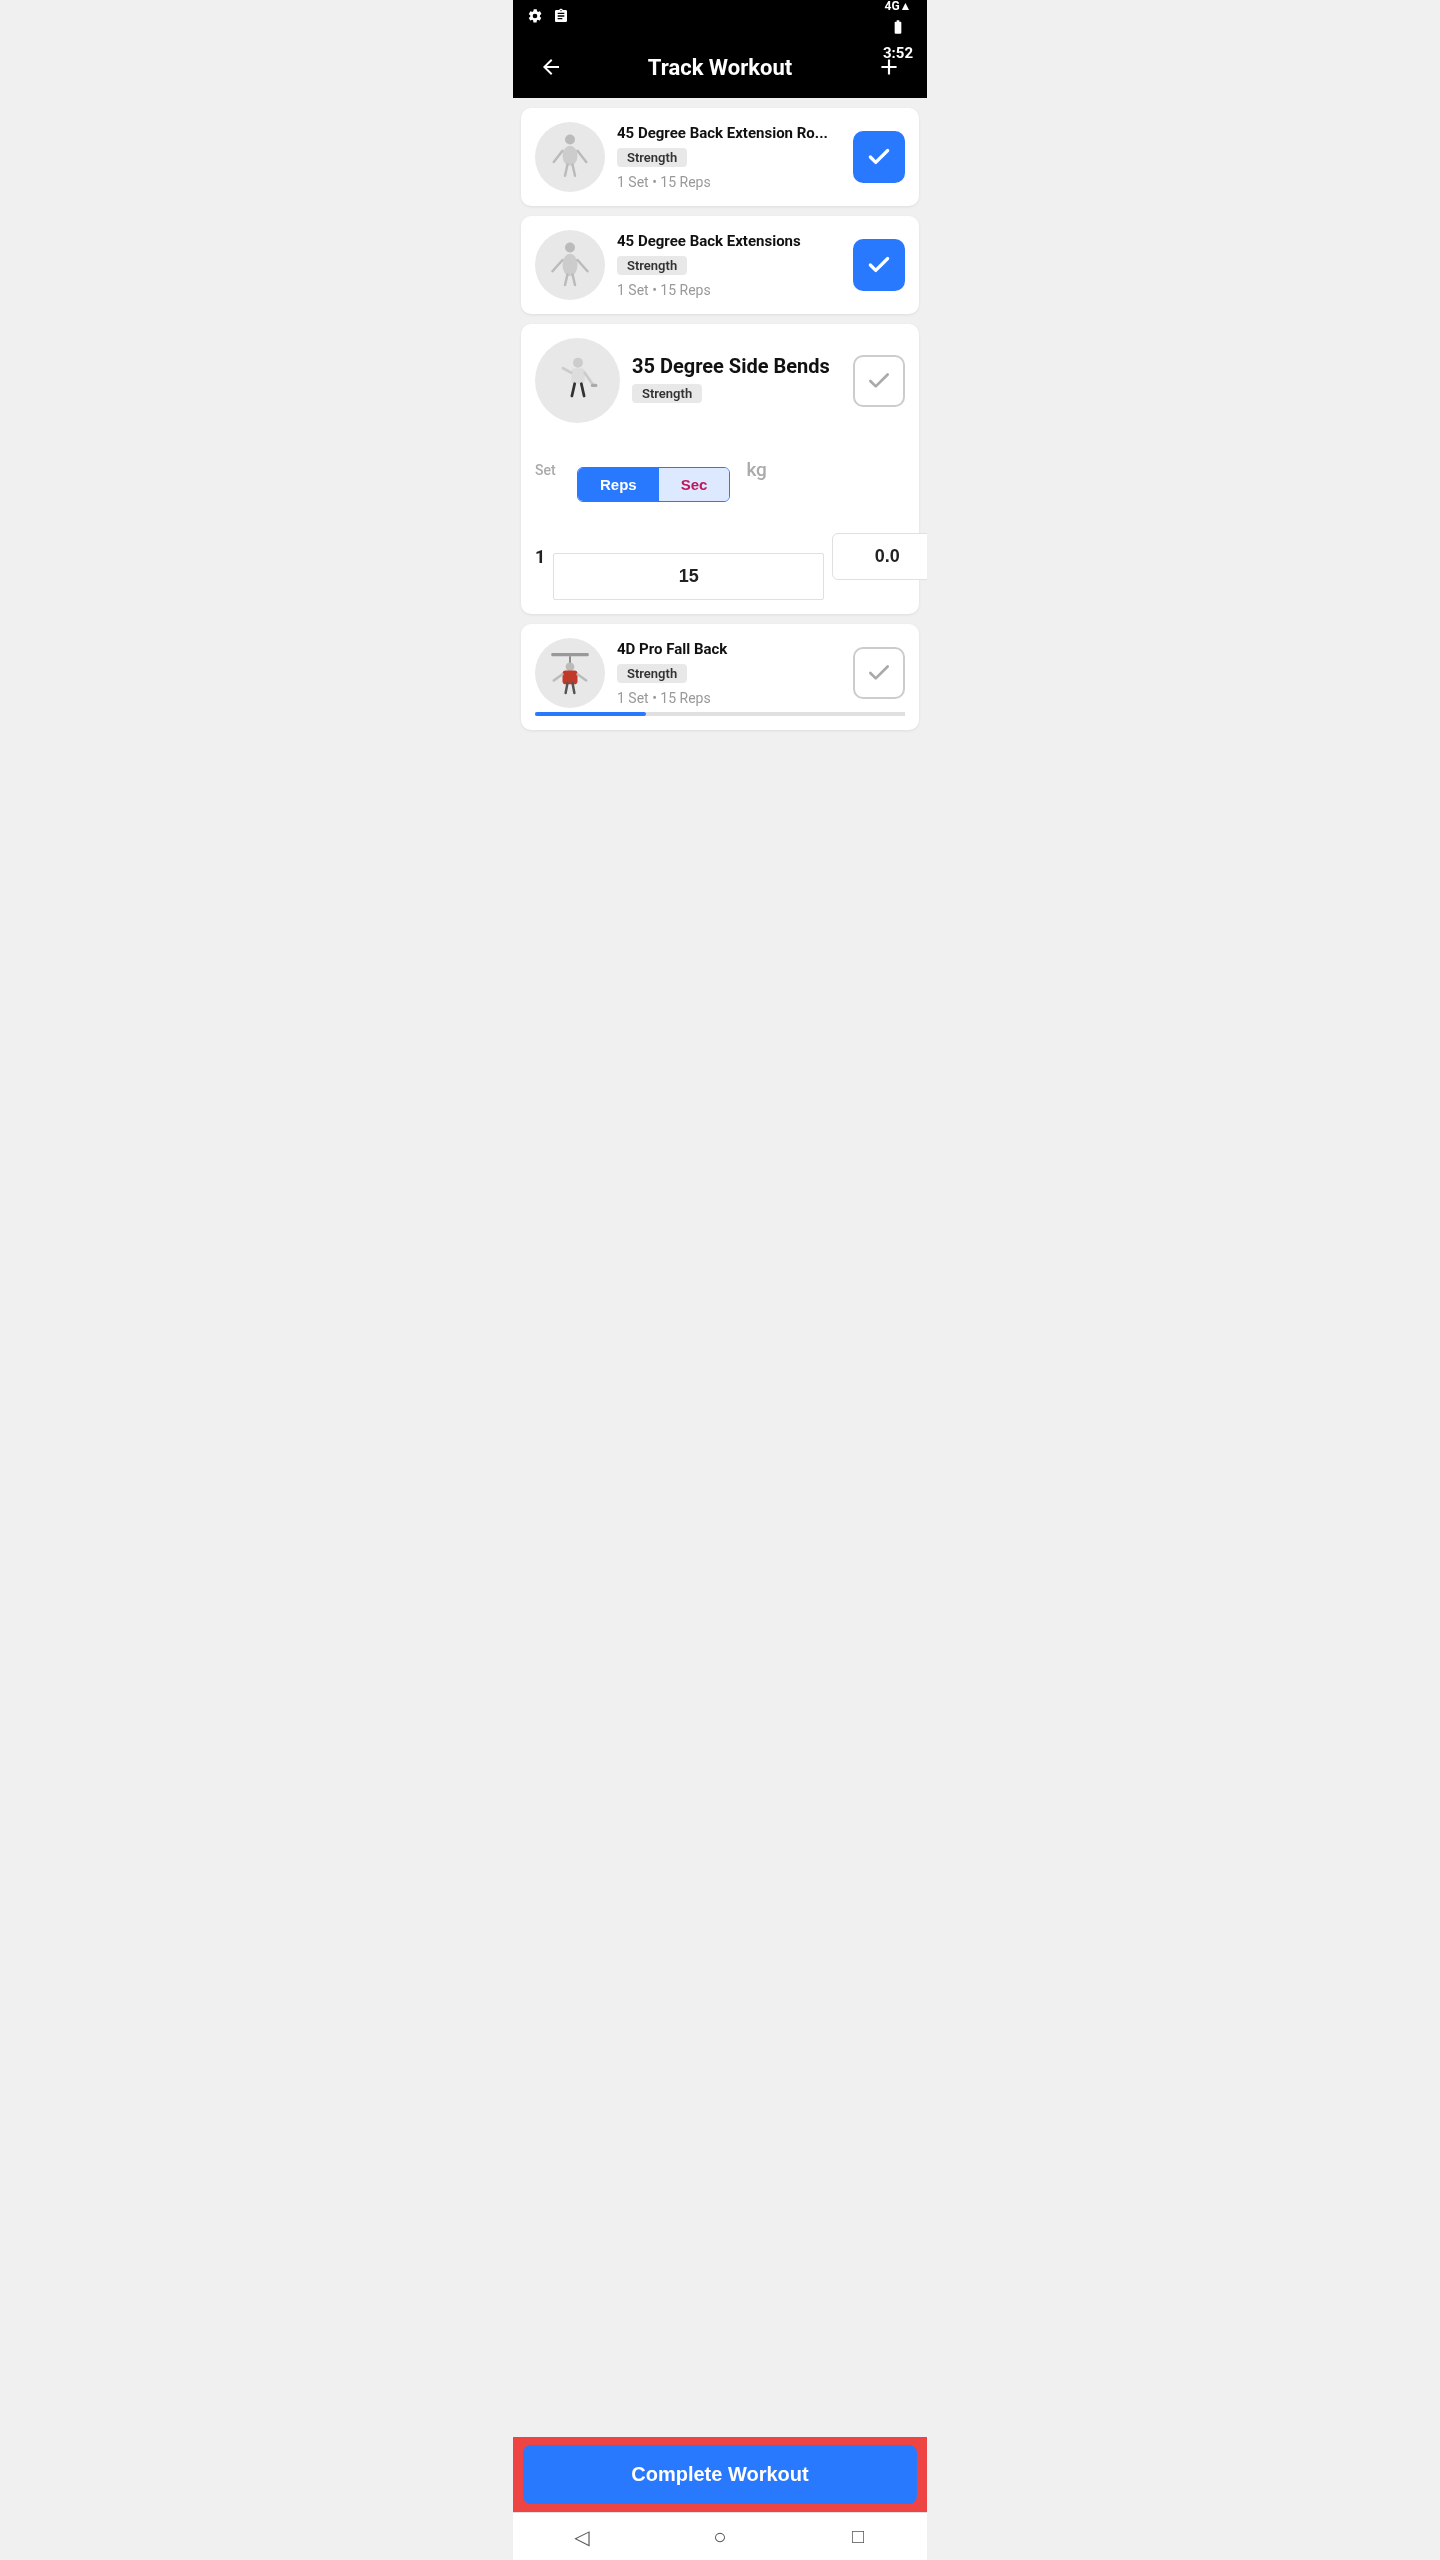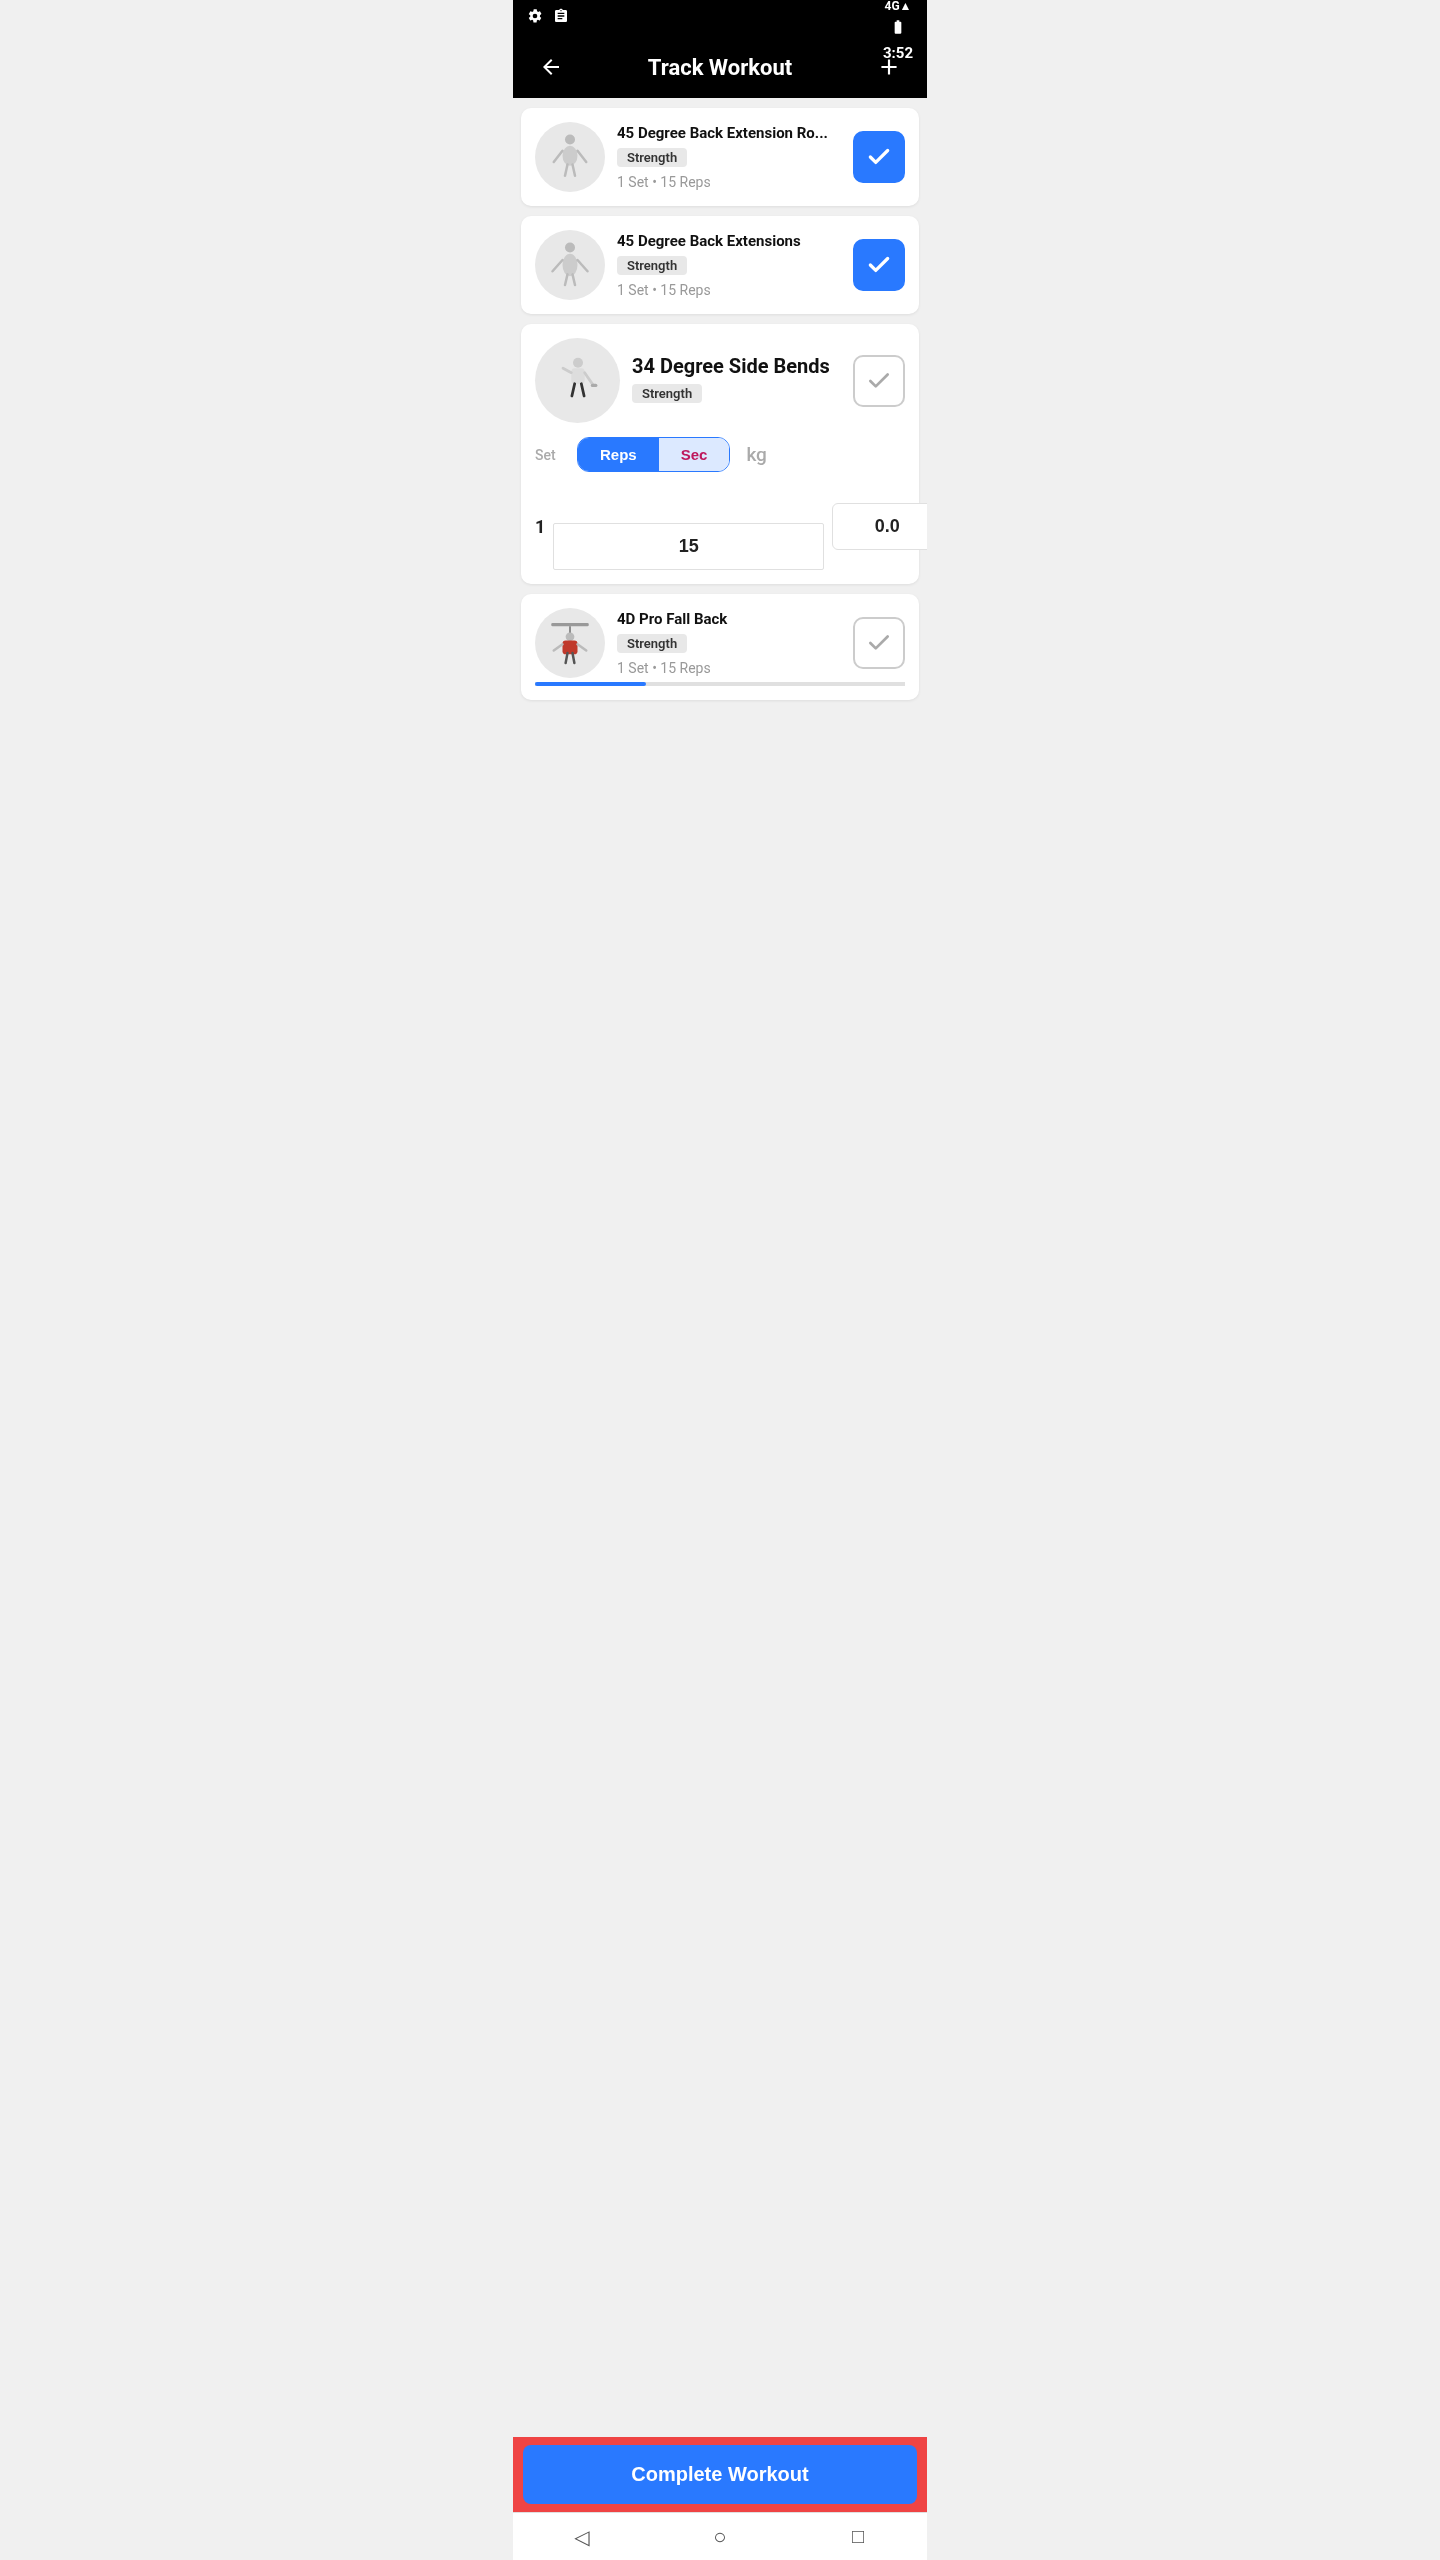--- a/index.html
+++ b/index.html
@@ -174,23 +174,24 @@
 
     .tab-label {
       color: #aaa;
       font-size: 14px;
       font-weight: 500;
       width: 34px;
     }
 
     .tab-group {
       display: flex;
-      border-radius: 12px;
+      border-radius: 6px;
       overflow: hidden;
       border: 1.5px solid #2979FF;
+      margin-top: 30px;
     }
 
     .tab-btn {
       padding: 8px 22px;
       font-size: 15px;
       font-weight: 600;
       cursor: pointer;
       border: none;
       outline: none;
     }
@@ -437,21 +438,21 @@
 
           <rect x="68" y="50" width="12" height="6" rx="3" fill="#aaa"></rect>
 
           <line x1="33" y1="30" x2="18" y2="22" stroke="#ccc" stroke-width="5" stroke-linecap="round"></line>
 
           <line x1="39" y1="50" x2="34" y2="72" stroke="#333" stroke-width="5" stroke-linecap="round"></line>
           <line x1="51" y1="50" x2="56" y2="72" stroke="#333" stroke-width="5" stroke-linecap="round"></line>
         </svg>
       </div>
       <div class="exercise-info">
-        <div class="exercise-name" style="font-size:20px;">34 Degree Side Bends</div>
+        <div class="exercise-name" style="font-size:20px;">35 Degree Side Bends</div>
         <span class="exercise-tag">Strength</span>
       </div>
       <button class="check-btn">
         <svg viewBox="0 0 24 24" fill="none" stroke="#aaa" stroke-width="2.5" stroke-linecap="round" stroke-linejoin="round">
           <polyline points="20 6 9 17 4 12"></polyline>
         </svg>
       </button>
     </div>
 
     <div class="card-expanded">

